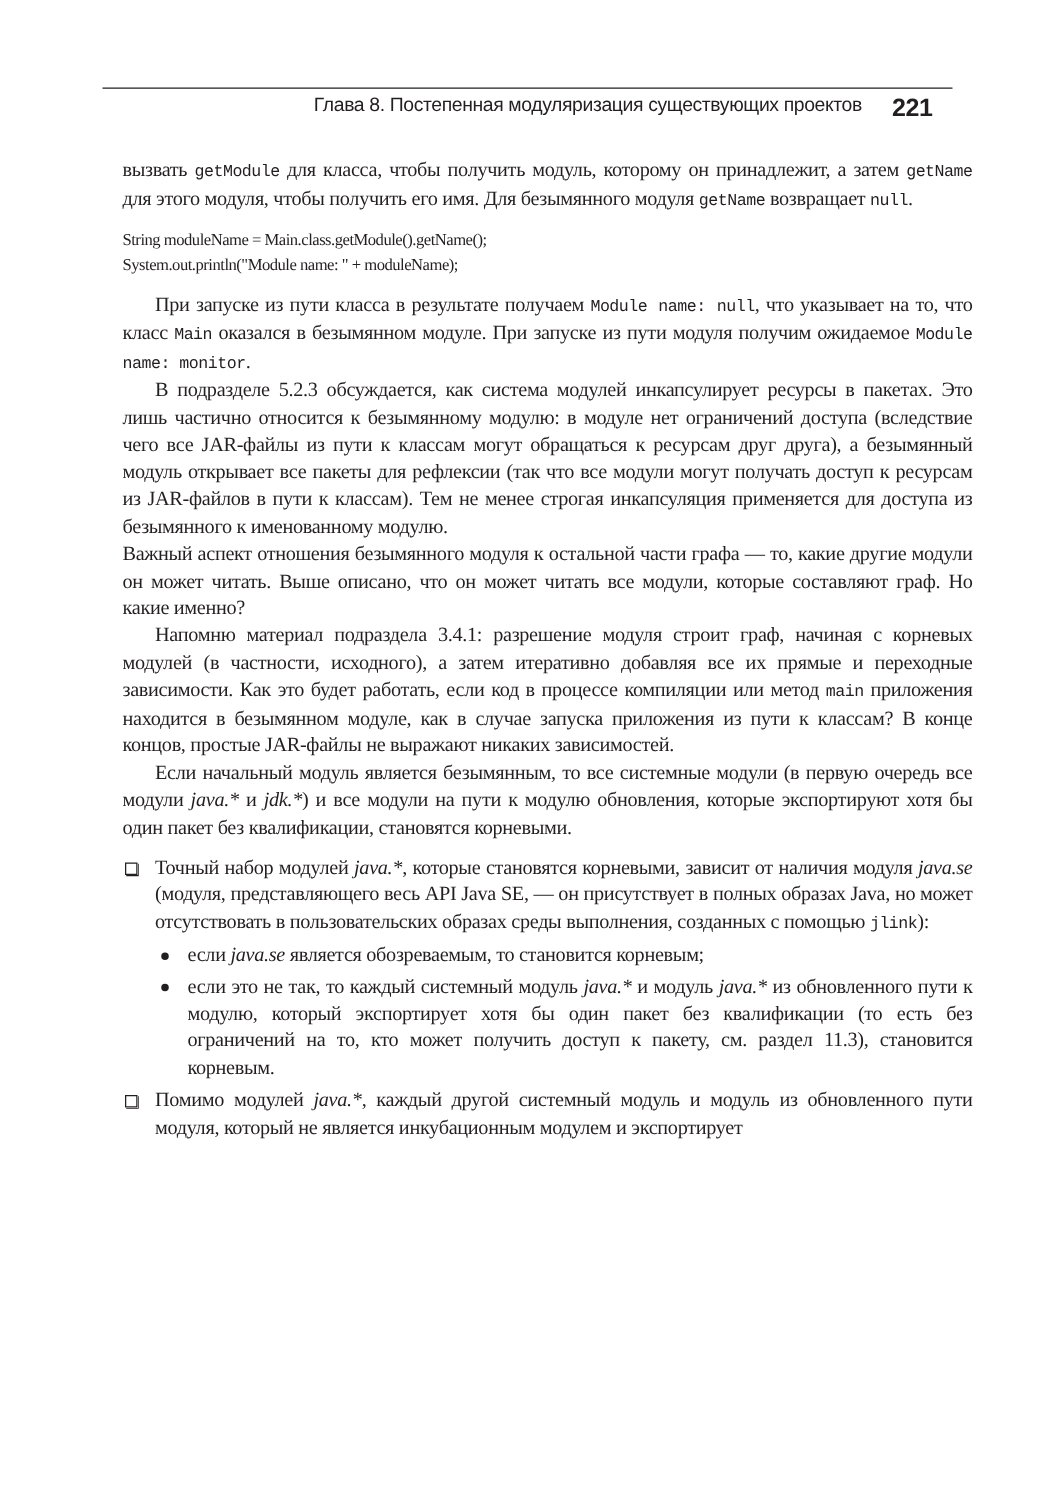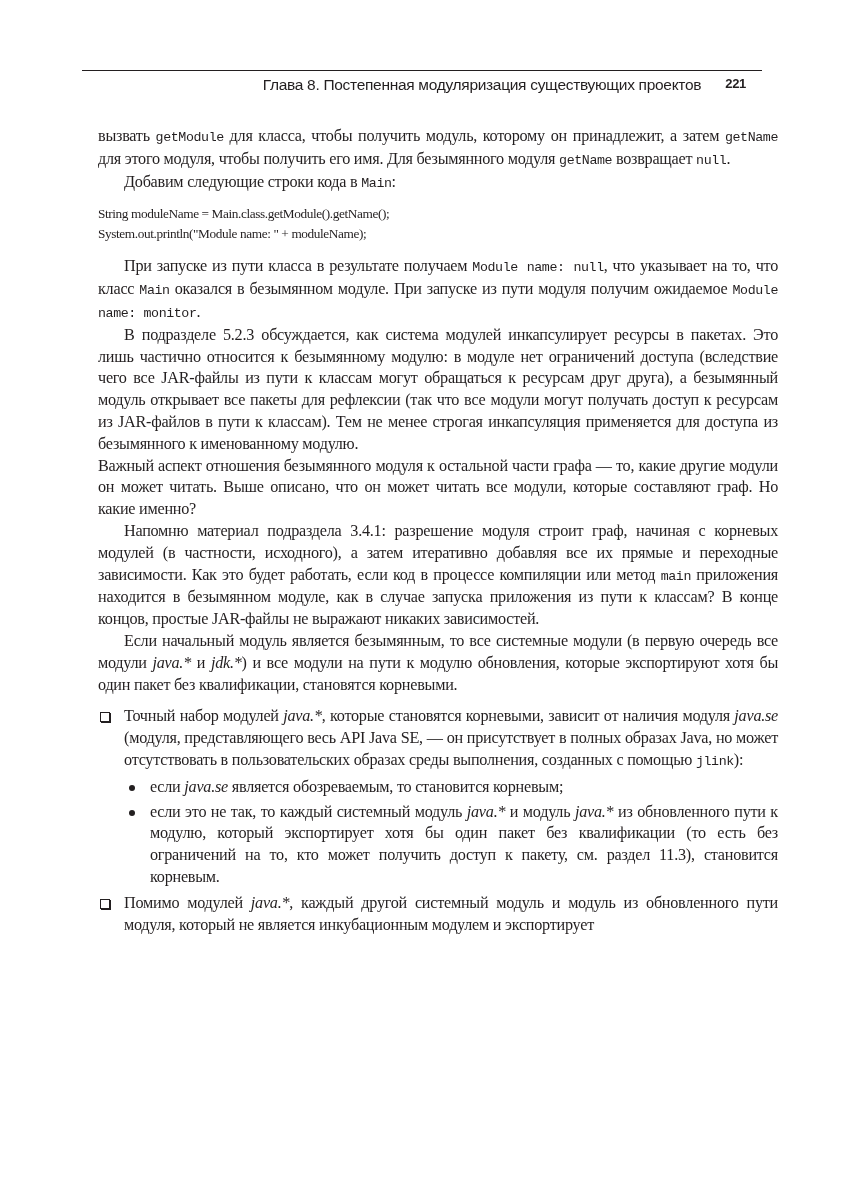--- a/index.html
+++ b/index.html
@@ -1,21 +1,21 @@
 <!DOCTYPE html>
 <html><head>
   <meta charset="utf-8">
   <style>
     html, body { margin: 0; padding: 0; background: #ffffff; }
     body { width: 849px; height: 1200px; position: relative; overflow: hidden; color: #231f20; }
     .page { position: absolute; left: 82px; top: 0; width: 680px; }
     .rule { position: absolute; left: 0; top: 70px; width: 680px; height: 1px; background: #231f20; }
     .running-head { position: absolute; top: 76px; right: 16px; display: flex; align-items: flex-start; font-family: "Liberation Sans", sans-serif; font-size: 15.5px; letter-spacing: -0.3px; }
     .running-title { margin-right: 24px; }
-    .page-number { font-weight: bold; font-size: 13px; }
+    .page-number { font-weight: bold; font-size: 20px; }
     .body { position: absolute; top: 126px; left: 16px; width: 680px; font-family: "Liberation Serif", serif; font-size: 16.2px; line-height: 21.8px; letter-spacing: -0.25px; }
     p { margin: 0; text-align: justify; }
     p.indent { text-indent: 26px; }
     code, .mono { font-family: "Liberation Mono", monospace; font-size: 13.3px; letter-spacing: -0.4px; }
     pre { margin: 10px 0 12px 0; font-family: Liberation Serif, serif; font-size: 13.3px; line-height: 20px; letter-spacing: -0.4px; }
     i { font-style: italic; }
     h2 { margin: 26px 0 12px 0; font-family: "Liberation Sans", sans-serif; font-weight: normal; font-size: 25px; line-height: 30px; letter-spacing: -0.4px; }
     h2 .num { margin-right: 14px; }
     ul.checks { list-style: none; margin: 10px 0 0 0; padding: 0; }
     ul.checks > li { position: relative; padding-left: 26px; text-align: justify; }
@@ -31,21 +31,20 @@
 <div class="page">
   <div class="rule"></div>
   <div class="running-head">
     <span class="running-title">Глава 8. Постепенная модуляризация существующих проектов</span>
     <span class="page-number">221</span>
   </div>
 
   <div class="body">
     <p><span>вызвать </span><code>getModule</code><span> для класса, чтобы получить модуль, которому он принадлежит, а затем </span><code>getName</code><span> для этого модуля, чтобы получить его имя. Для безымянного модуля </span><code>getName</code><span> возвращает </span><code>null</code><span>.</span></p>
 
-    <p class="indent"><span>Добавим следующие строки кода в </span><code>Main</code><span>:</span></p>
 
     <pre>String moduleName = Main.class.getModule().getName();
 System.out.println("Module name: " + moduleName);</pre>
 
     <p class="indent"><span>При запуске из пути класса в результате получаем </span><code>Module name: null</code><span>, что указывает на то, что класс </span><code>Main</code><span> оказался в безымянном модуле. При запуске из пути модуля получим ожидаемое </span><code>Module name: monitor</code><span>.</span></p>
 
     <p class="indent">В подразделе 5.2.3 обсуждается, как система модулей инкапсулирует ресурсы в пакетах. Это лишь частично относится к безымянному модулю: в модуле нет ограничений доступа (вследствие чего все JAR-файлы из пути к классам могут обращаться к ресурсам друг друга), а безымянный модуль открывает все пакеты для рефлексии (так что все модули могут получать доступ к ресурсам из JAR-файлов в пути к классам). Тем не менее строгая инкапсуляция применяется для доступа из безымянного к именованному модулю.</p>
 
 
     <p>Важный аспект отношения безымянного модуля к остальной части графа — то, какие другие модули он может читать. Выше описано, что он может читать все модули, которые составляют граф. Но какие именно?</p>

